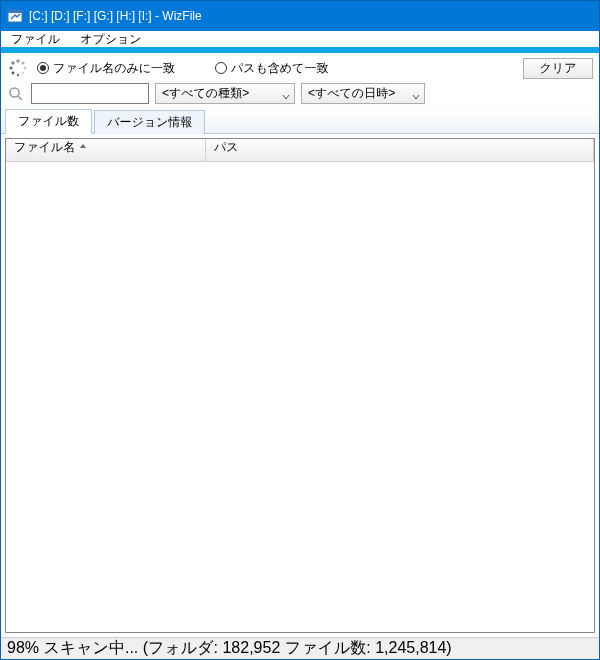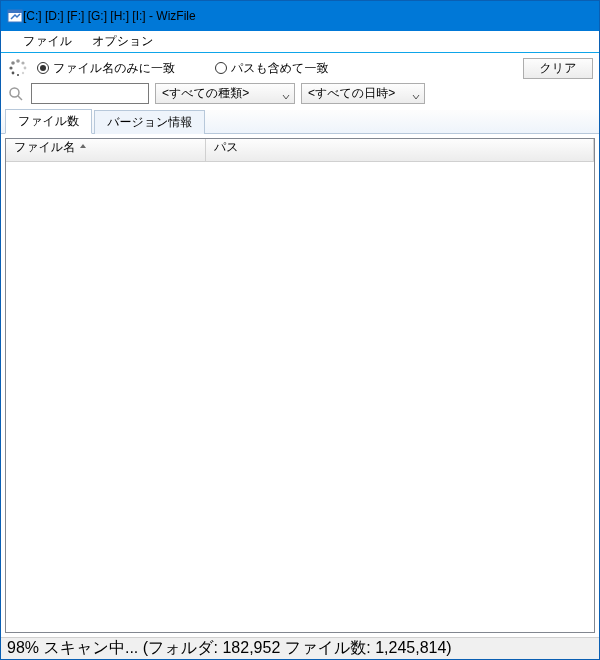--- a/index.html
+++ b/index.html
@@ -1,21 +1,21 @@
 <!DOCTYPE html>
 <html><head>
 <meta charset="utf-8">
 <style>
   * { box-sizing: border-box; }
   html, body { margin: 0; padding: 0; font-family: "Yu Gothic UI", "Meiryo", sans-serif; font-size: 12px; color: #000; }
   .window { width: 600px; height: 660px; border: 1px solid #0a5fb3; display: flex; flex-direction: column; background: #fff; overflow: hidden; }
-  .titlebar { height: 30px; background: #0078d7; color: #000000; display: flex; align-items: center; padding: 0 6px; }
+  .titlebar { height: 30px; background: #0078d7; color: #ffffff; display: flex; align-items: center; padding: 0 6px; gap: 6px; }
   .titlebar .app-icon { width: 16px; height: 16px; display: inline-flex; align-items: center; justify-content: center; }
   .titlebar-title { font-size: 12px; white-space: nowrap; }
-  .menubar { height: 22px; display: flex; align-items: center; padding: 0 14px; gap: 4px; border-bottom: 1px solid #0ea5e9; }
+  .menubar { height: 22px; display: flex; align-items: center; padding: 0 2px; gap: 4px; border-bottom: 6px solid #0ea5e9; }
   .menu-item { padding: 2px 8px; cursor: default; }
   .toolbar { display: flex; align-items: center; padding: 4px 6px 2px 6px; gap: 8px; }
   .spinner { width: 22px; height: 22px; display: inline-flex; align-items: center; justify-content: center; }
   .radio-row { display: flex; align-items: center; gap: 40px; flex: 1; }
   .radio-group { display: flex; align-items: center; gap: 4px; cursor: default; }
   .radio-circle { width: 12px; height: 12px; border: 1px solid #333; border-radius: 50%; display: inline-flex; align-items: center; justify-content: center; }
   .radio-circle.checked::after { content: ""; width: 6px; height: 6px; background: #333; border-radius: 50%; }
   .btn { height: 21px; min-width: 70px; border: 1px solid #adadad; background: linear-gradient(#fdfdfd,#ececec); padding: 1px 14px; display: inline-flex; align-items: center; justify-content: center; cursor: default; }
   .searchbar { display: flex; align-items: center; padding: 2px 6px 6px 6px; gap: 6px; }
   .search-icon { width: 18px; height: 18px; color: #9a9a9a; display: inline-flex; align-items: center; justify-content: center; }

